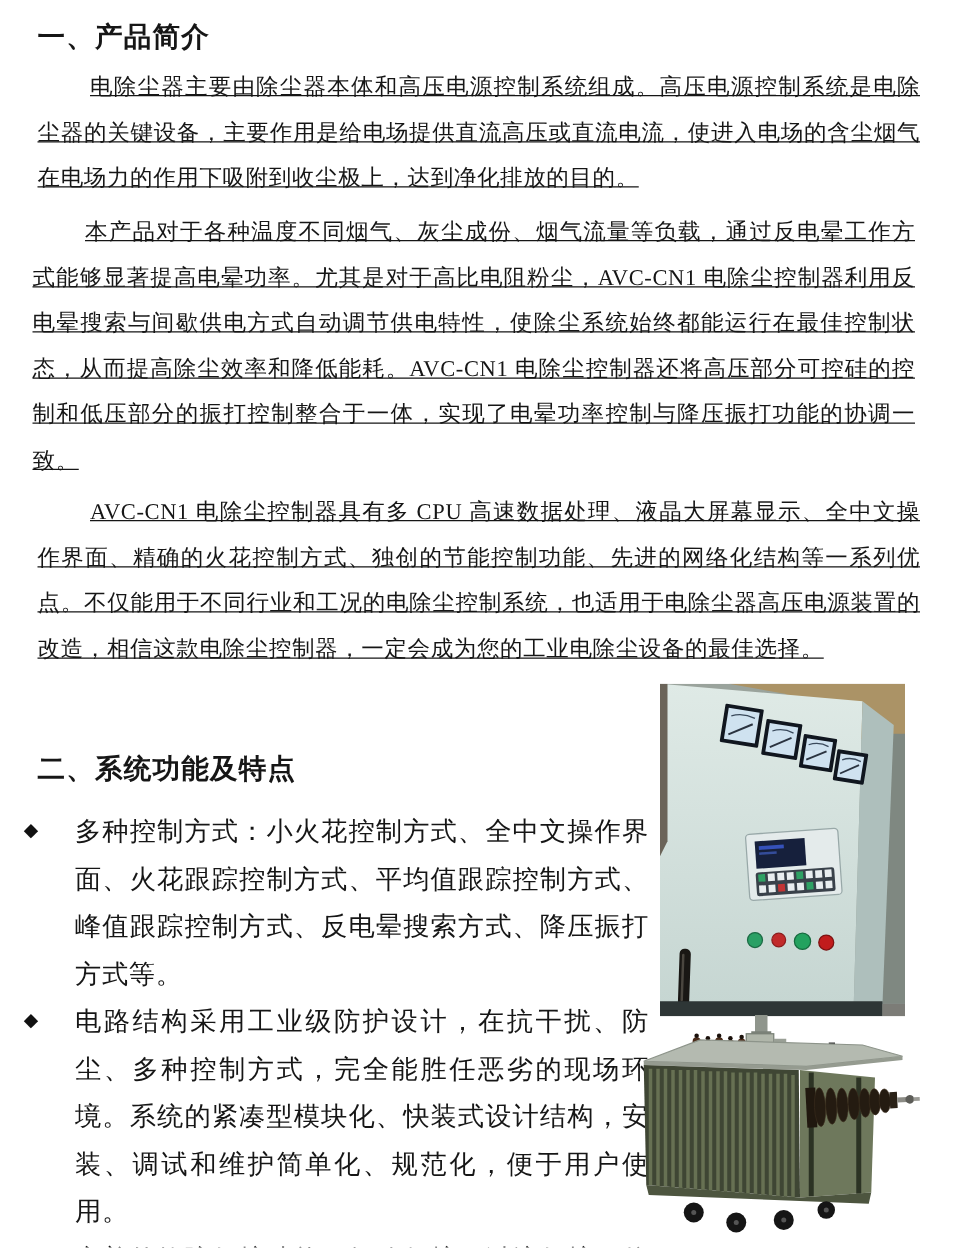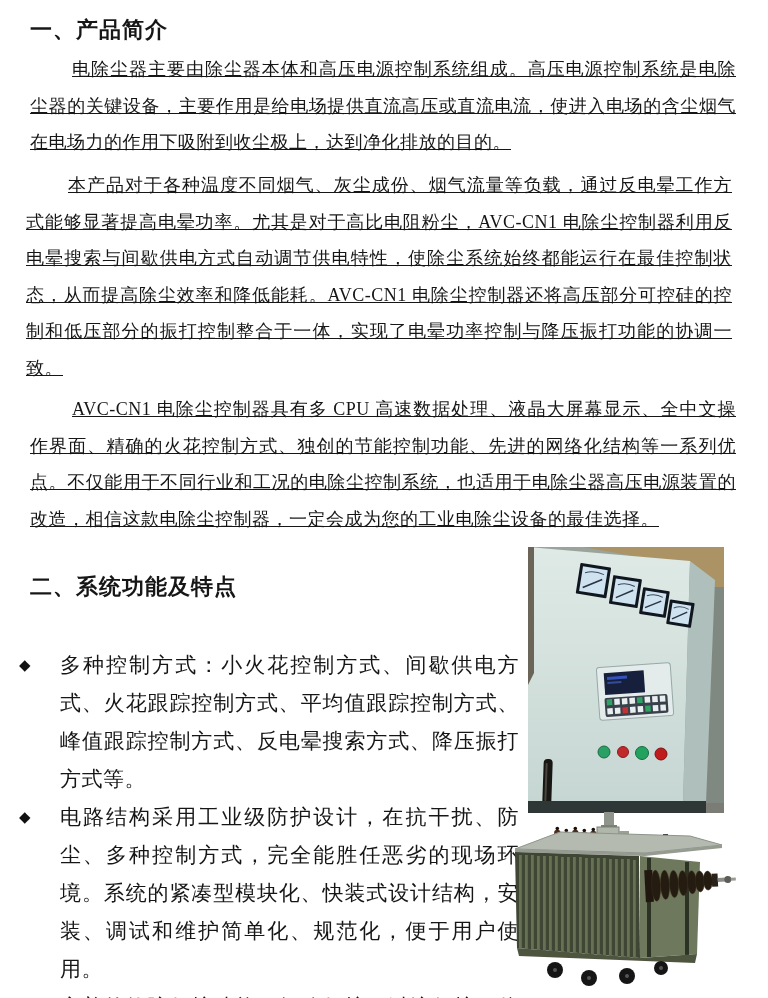--- a/index.html
+++ b/index.html
@@ -35,27 +35,27 @@
 <body>
 
 <h2 class="doc-heading abs" style="left:30px;top:15px;">一、产品简介</h2>
 
 <p class="doc-para abs" style="left:30px;top:51px;">电除尘器主要由除尘器本体和高压电源控制系统组成。高压电源控制系统是电除尘器的关键设备，主要作用是给电场提供直流高压或直流电流，使进入电场的含尘烟气在电场力的作用下吸附到收尘极上，达到净化排放的目的。</p>
 
 <p class="doc-para abs" style="left:26px;top:167px;">本产品对于各种温度不同烟气、灰尘成份、烟气流量等负载，通过反电晕工作方式能够显著提高电晕功率。尤其是对于高比电阻粉尘，AVC-CN1 电除尘控制器利用反电晕搜索与间歇供电方式自动调节供电特性，使除尘系统始终都能运行在最佳控制状态，从而提高除尘效率和降低能耗。AVC-CN1 电除尘控制器还将高压部分可控硅的控制和低压部分的振打控制整合于一体，实现了电晕功率控制与降压振打功能的协调一致。</p>
 
 <p class="doc-para abs" style="left:30px;top:391px;">AVC-CN1 电除尘控制器具有多 CPU 高速数据处理、液晶大屏幕显示、全中文操作界面、精确的火花控制方式、独创的节能控制功能、先进的网络化结构等一系列优点。不仅能用于不同行业和工况的电除尘控制系统，也适用于电除尘器高压电源装置的改造，相信这款电除尘控制器，一定会成为您的工业电除尘设备的最佳选择。</p>
 
-<h2 class="doc-heading abs" style="left:30px;top:572px;font-family:Liberation Serif, serif;">二、系统功能及特点</h2>
+<h2 class="doc-heading abs" style="left:30px;top:600px;font-family:Liberation Serif, serif;">二、系统功能及特点</h2>
 
 <div class="bullets abs" style="left:19px;top:646px;">
 
   <div class="bullet-item">
     <span class="bullet-marker">◆</span>
-    <span class="bullet-text">多种控制方式：小火花控制方式、间歇供电方式、火花跟踪控制方式、平均值跟踪控制方式、峰值跟踪控制方式、反电晕搜索方式、降压振打方式等。</span>
+    <span class="bullet-text">多种控制方式：小火花控制方式、全中文操作界面、火花跟踪控制方式、平均值跟踪控制方式、峰值跟踪控制方式、反电晕搜索方式、降压振打方式等。</span>
   </div>
 
   <div class="bullet-item">
     <span class="bullet-marker">◆</span>
     <span class="bullet-text">电路结构采用工业级防护设计，在抗干扰、防尘、多种控制方式，完全能胜任恶劣的现场环境。系统的紧凑型模块化、快装式设计结构，安装、调试和维护简单化、规范化，便于用户使用。</span>
   </div>
 
   <div class="bullet-item">
     <span class="bullet-marker">◆</span>
     <span class="bullet-text">完善的故障保护功能：短路保护、过流保护、偏励磁保护、欠压保护和油温报警保护等。</span>

